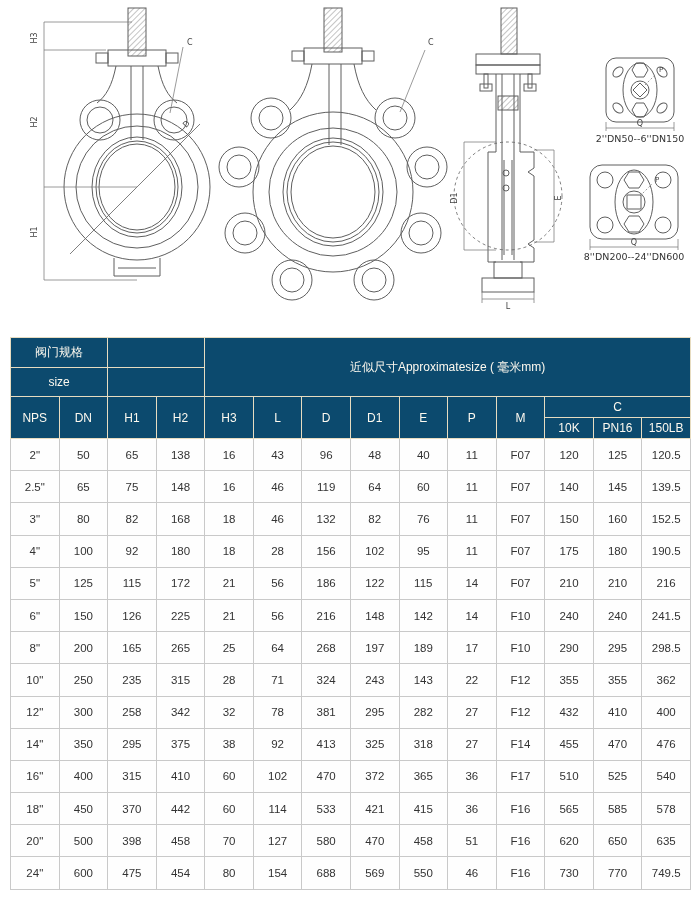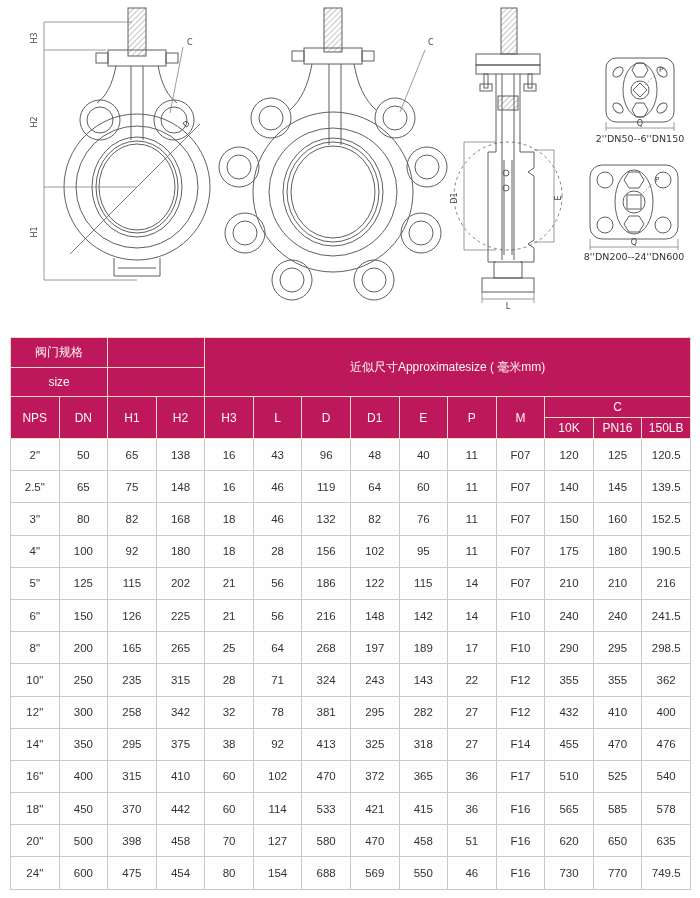--- a/index.html
+++ b/index.html
@@ -2,21 +2,21 @@
 <html><head>
 <meta charset="utf-8">
 <style>
   html,body{margin:0;padding:0;background:#ffffff;}
   body{width:700px;height:898px;overflow:hidden;font-family:"Liberation Sans",sans-serif;}
   .page{position:relative;width:700px;height:898px;background:#fff;}
   .drawings{position:absolute;left:0;top:0;width:700px;height:310px;}
   svg text{font-family:"DejaVu Sans",sans-serif;}
   .doc-title{position:absolute;left:12px;top:315px;font-size:13px;font-weight:bold;color:#1d1d1d;letter-spacing:.2px;}
   table.dims{position:absolute;left:10px;top:337px;width:681px;border-collapse:collapse;table-layout:fixed;}
-  table.dims th{background:#be185d;color:#fdf9ef;font-weight:normal;font-size:12px;border:1px solid #e7dcc0;padding:0;text-align:center;}
+  table.dims th{background:#0c4a6e;color:#fdf9ef;font-weight:normal;font-size:12px;border:1px solid #e7dcc0;padding:0;text-align:center;}
   table.dims thead tr.r1 th{height:29px;}
   table.dims thead tr.r2 th{height:28px;}
   table.dims thead tr.r3 th{height:20px;}
   table.dims thead tr.r4 th{height:20px;}
   table.dims td{background:#fefefe;color:#333;font-size:11.5px;border:1px solid #c9c9c9;text-align:center;padding:0;height:31.2px;}
 </style>
 </head>
 <body>
 
 <div class="page">
@@ -306,21 +306,21 @@
           <td>11</td>
           <td>F07</td>
           <td>175</td>
           <td>180</td>
           <td>190.5</td>
         </tr>
         <tr>
           <td>5"</td>
           <td>125</td>
           <td>115</td>
-          <td>202</td>
+          <td>172</td>
           <td>21</td>
           <td>56</td>
           <td>186</td>
           <td>122</td>
           <td>115</td>
           <td>14</td>
           <td>F07</td>
           <td>210</td>
           <td>210</td>
           <td>216</td>

